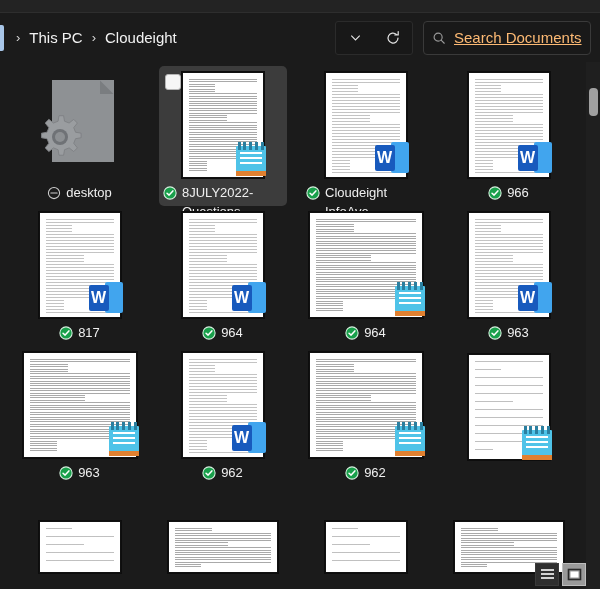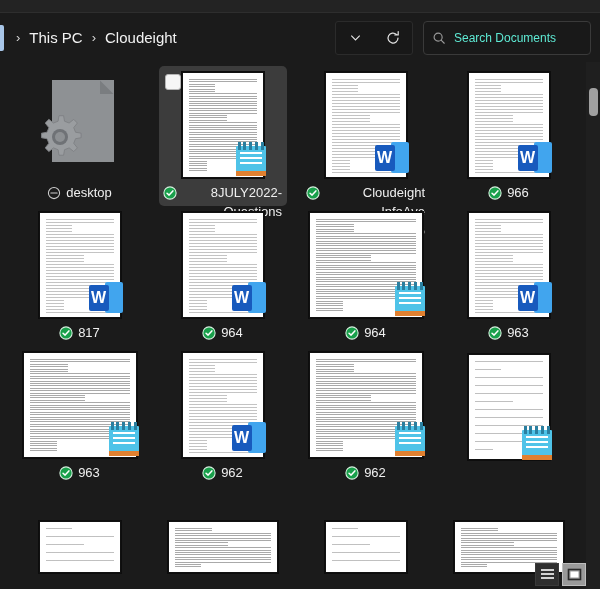--- a/index.html
+++ b/index.html
@@ -91,24 +91,25 @@
     background: #191919;
     border: 1px solid #3a3a3a;
     border-radius: 4px;
     display: flex;
     align-items: center;
     padding: 0 8px;
     gap: 8px;
   }
   .search-icon { color: #9a9a9a; display: flex; }
   .search-ph {
-    color: #5eead4;
-    font-size: 12px;
+    color: #fdba74;
+    font-size: 15px;
     white-space: nowrap;
     overflow: hidden;
+    text-decoration: underline;
   }
 
   
   .content {
     flex: 1 1 auto;
     position: relative;
     background: #1b1b1b;
     overflow: hidden;
   }
   .grid {
@@ -280,21 +281,21 @@
     display: flex;
     align-items: flex-start;
     justify-content: center;
     gap: 5px;
     width: 124px;
   }
   .label-text {
     color: #efefef;
     font-size: 13px;
     line-height: 19px;
-    text-align: right;
+    text-align: left;
     word-break: break-word;
     max-width: 100px;
   }
   .status-badge {
     flex: 0 0 auto;
     width: 14px; height: 14px;
     margin-top: 3px;
   }
   .status-badge svg { display: block; }
 

